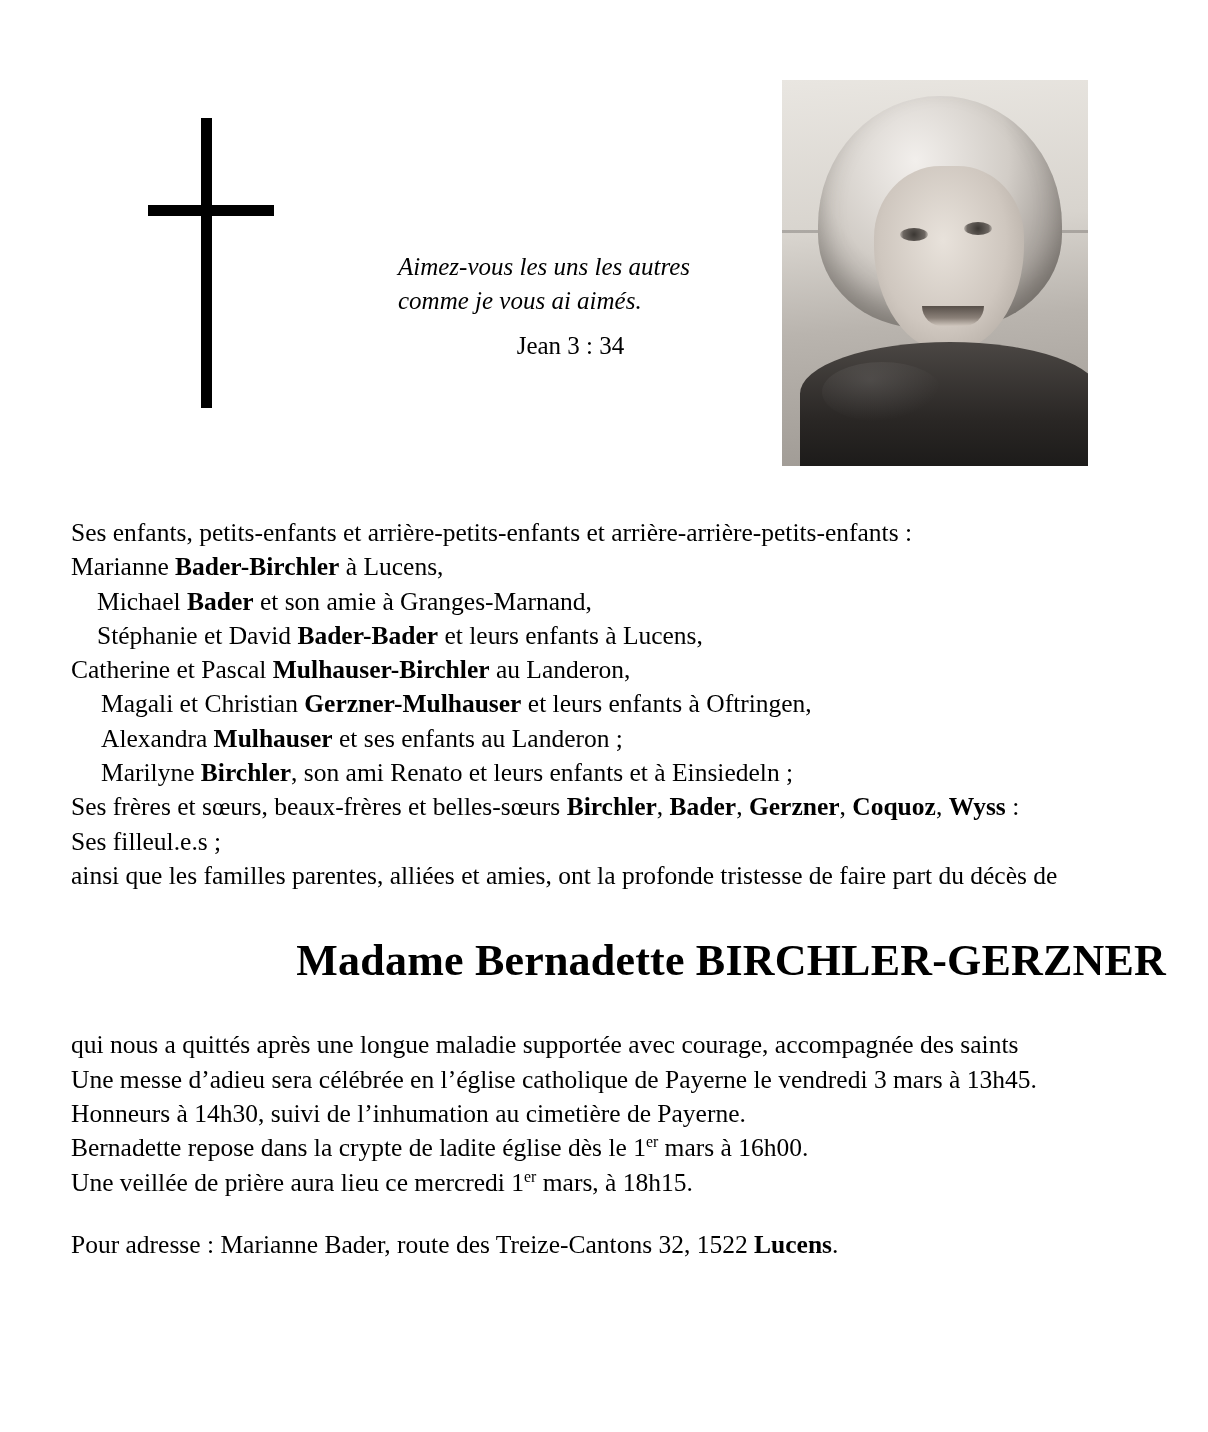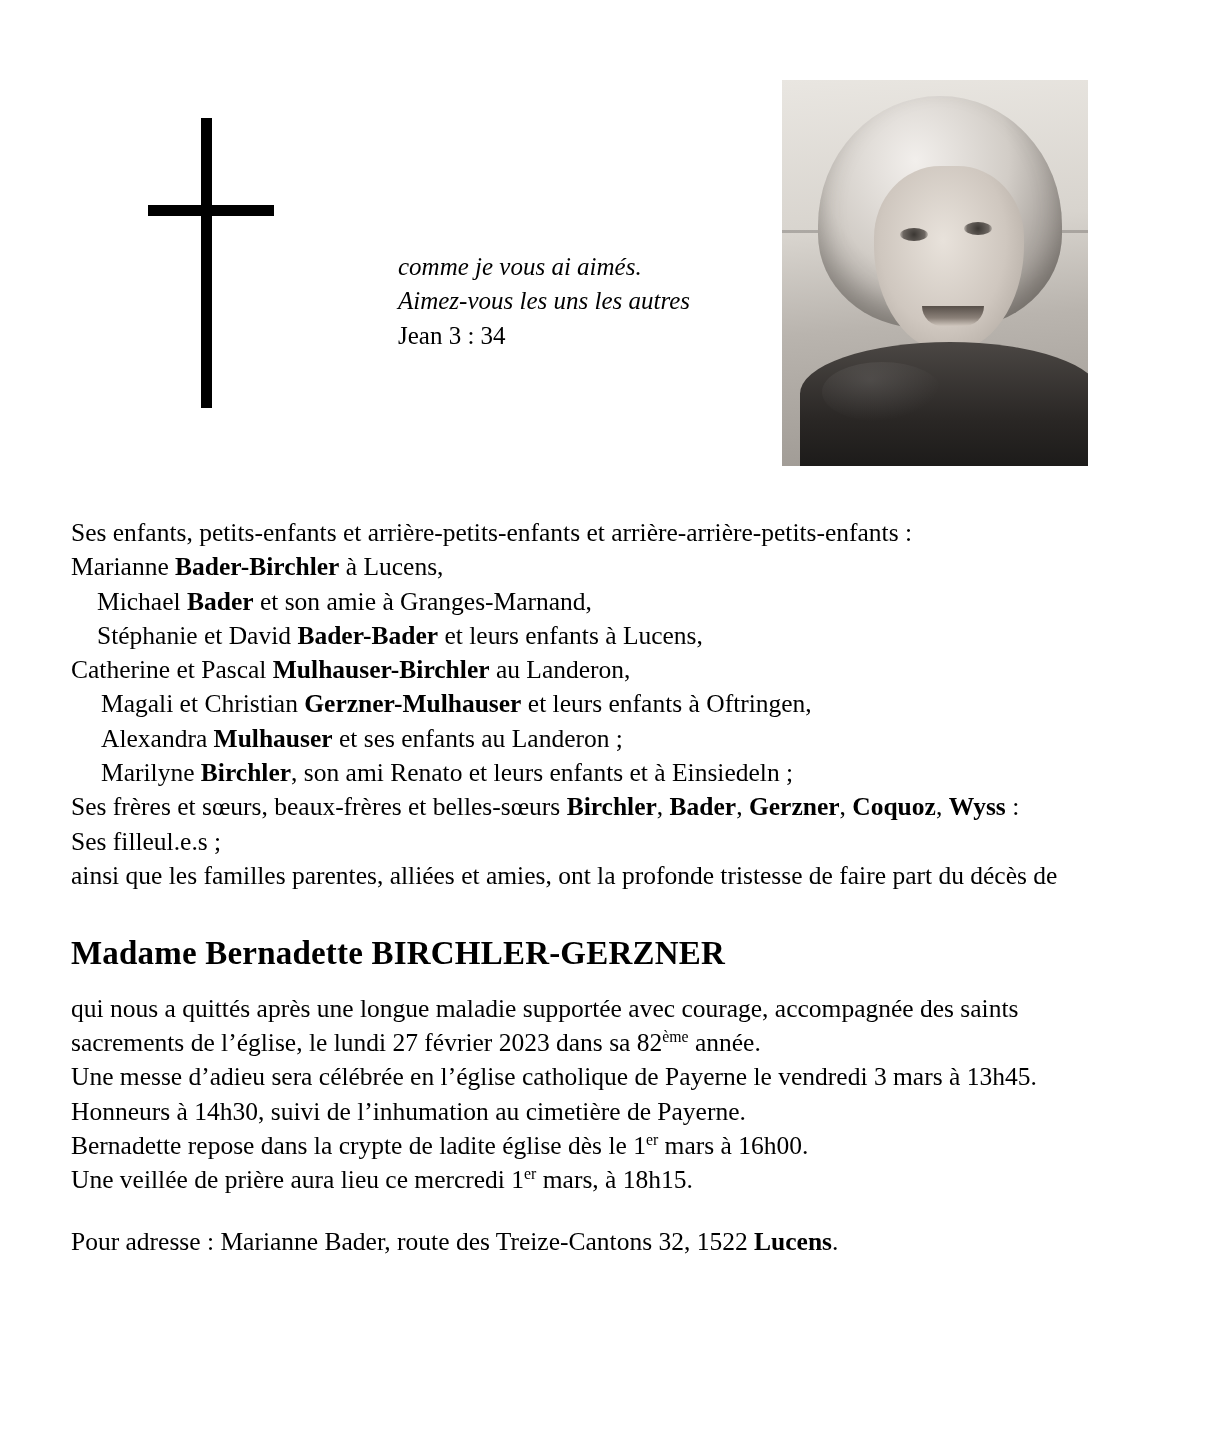--- a/index.html
+++ b/index.html
@@ -56,23 +56,23 @@
     width: 345px;
     font-size: 25px;
     line-height: 1.34;
   }
   .quote .line {
     font-style: italic;
     display: block;
   }
   .quote .ref {
     display: block;
-    text-align: left;
+    text-align: center;
     font-style: normal;
-    margin-top: 2px;
+    margin-top: 12px;
   }
 
   
   .portrait {
     position: absolute;
     left: 782px;
     top: 80px;
     width: 306px;
     height: 386px;
     overflow: hidden;
@@ -155,25 +155,25 @@
   }
   .content p {
     margin: 0;
   }
   .indent-1 { padding-left: 26px; }
   .indent-2 { padding-left: 30px; }
 
   b, strong { font-weight: bold; font-family: Liberation Serif, serif; }
 
   .deceased-name {
-    text-align: left;
-    font-size: 33px;
+    text-align: right;
+    font-size: 44px;
     font-weight: bold;
     letter-spacing: 0.2px;
-    margin: 38px 0 16px 0;
+    margin: 38px 0 38px 0;
   }
 
   .block-gap { height: 28px; }
 
   sup {
     font-size: 0.62em;
     vertical-align: super;
     line-height: 0;
   }
 </style>
@@ -181,22 +181,22 @@
 <body>
 
 <div class="header">
 
   <div class="cross">
     <div class="vbar"></div>
     <div class="hbar"></div>
   </div>
 
   <div class="quote">
+    <span class="line">Aimez-vous les uns les autres</span>
     <span class="line">comme je vous ai aimés.</span>
-    <span class="line">Aimez-vous les uns les autres</span>
     <span class="ref">Jean 3 : 34</span>
   </div>
 
   <div class="portrait">
     <div class="bg"></div>
     <div class="wallline"></div>
     <div class="hair"></div>
     <div class="face"></div>
     <div class="eye-l"></div>
     <div class="eye-r"></div>
@@ -224,21 +224,20 @@
   <p><span>Ses frères et sœurs, beaux-frères et belles-sœurs </span><b>Birchler</b>, <b>Bader</b>, <b>Gerzner</b>, <b>Coquoz</b>, <b>Wyss</b><span> :</span></p>
 
   <p>Ses filleul.e.s ;</p>
 
   <p>ainsi que les familles parentes, alliées et amies, ont la profonde tristesse de faire part du décès de</p>
 
   <div class="deceased-name">Madame Bernadette BIRCHLER-GERZNER</div>
 
   <div>
     <p>qui nous a quittés après une longue maladie supportée avec courage, accompagnée des saints</p>
-    <p><span>sacrements de l’église, le lundi 27 février 2023 dans sa 82</span><sup>ème</sup><span> année.</span></p>
     <p>Une messe d’adieu sera célébrée en l’église catholique de Payerne le vendredi 3 mars à 13h45.</p>
     <p>Honneurs à 14h30, suivi de l’inhumation au cimetière de Payerne.</p>
     <p><span>Bernadette repose dans la crypte de ladite église dès le 1</span><sup>er</sup><span> mars à 16h00.</span></p>
     <p><span>Une veillée de prière aura lieu ce mercredi 1</span><sup>er</sup><span> mars, à 18h15.</span></p>
   </div>
 
   <div class="block-gap"></div>
 
   <p><span>Pour adresse : Marianne Bader, route des Treize-Cantons 32, 1522 </span><b>Lucens</b><span>.</span></p>
 

